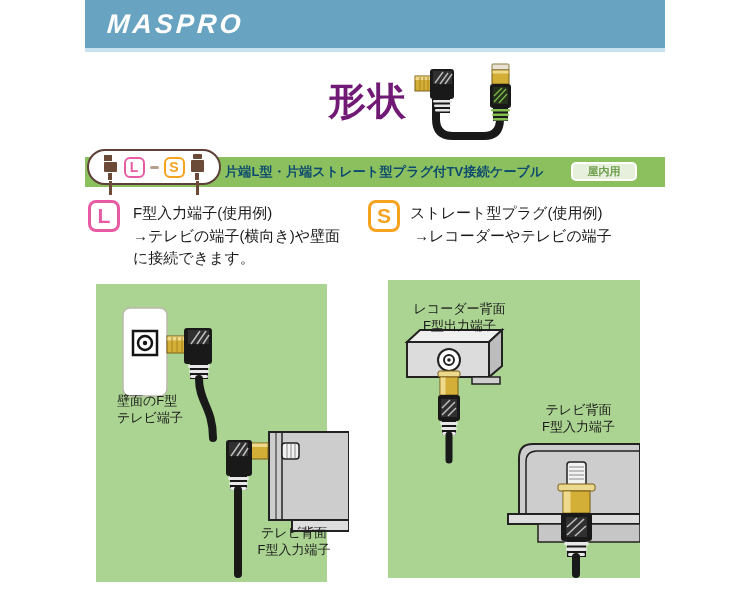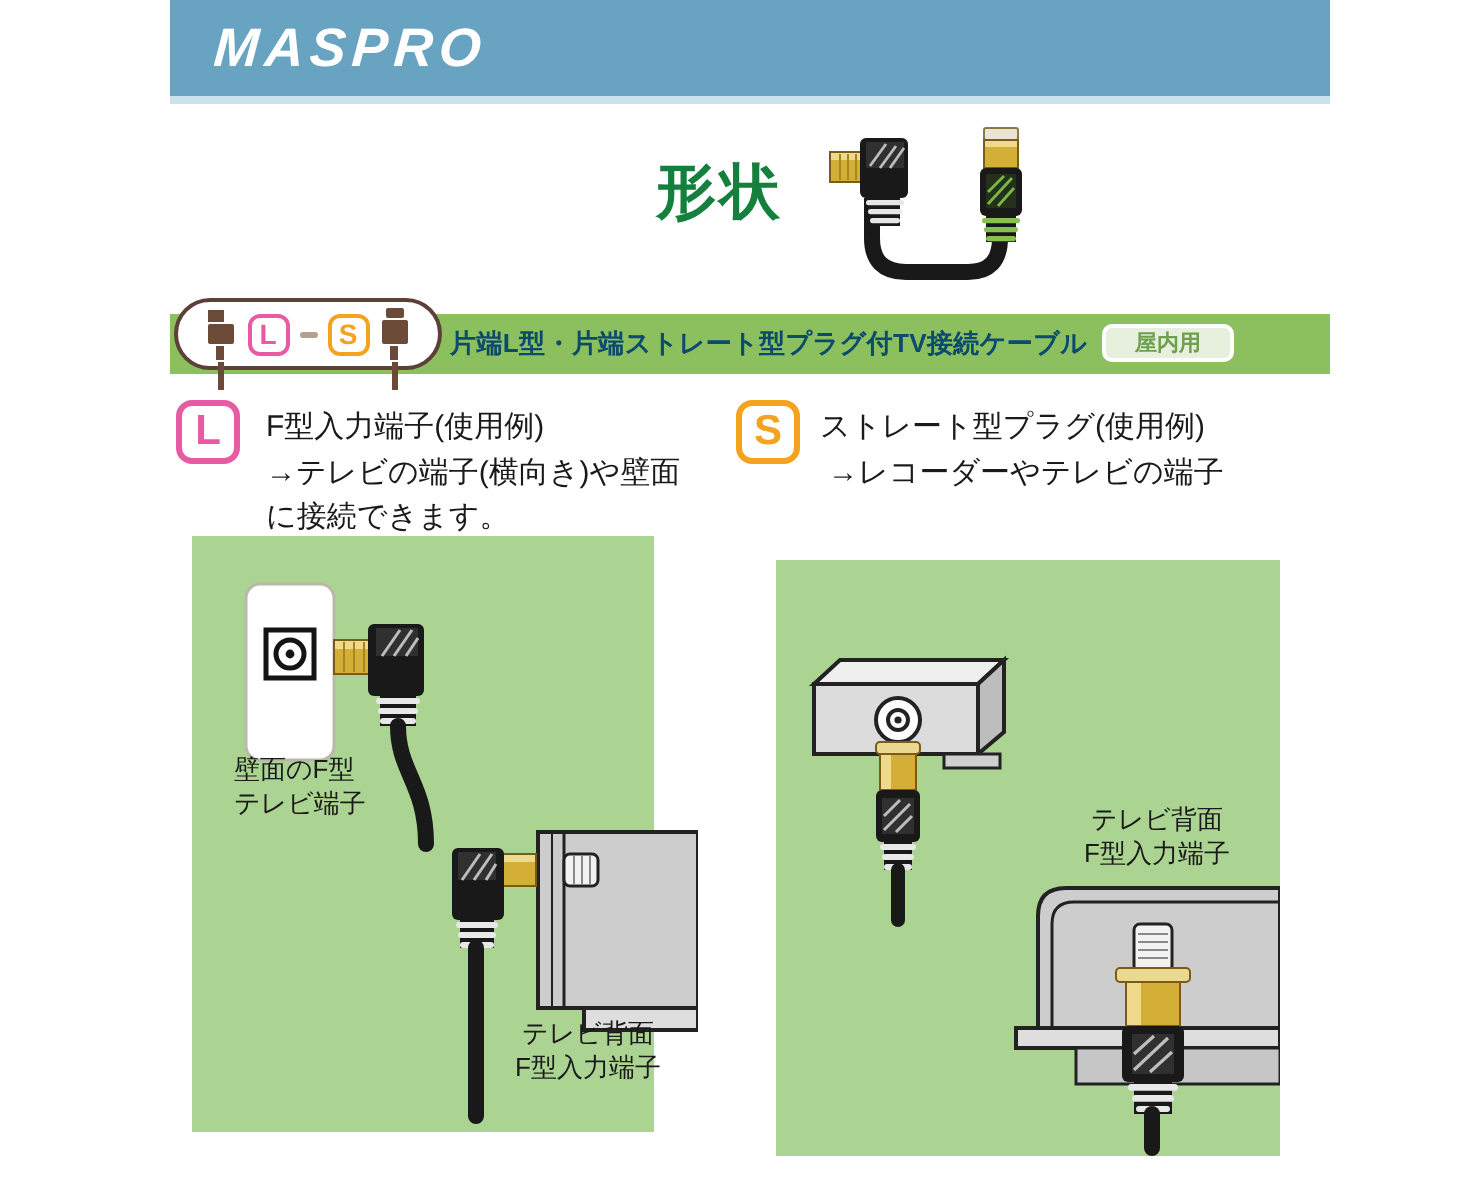--- a/index.html
+++ b/index.html
@@ -6,43 +6,43 @@
   body{font-family:"Liberation Sans","DejaVu Sans",sans-serif;}
   #page{position:relative;width:730px;height:600px;background:#ffffff;overflow:hidden;}
   .abs{position:absolute;}
 
   
   .banner{left:85px;top:0;width:580px;height:48px;background:#68a4c1;display:flex;align-items:center;}
   .logo{margin-left:22px;color:#ffffff;font-size:27px;font-weight:bold;letter-spacing:3px;font-style:italic;transform:skewX(-4deg);}
   .banner-underline{left:85px;top:48px;width:580px;height:4px;background:#c9e2ee;}
 
   
-  .shape-title{left:328px;top:76px;font-size:30px;font-weight:bold;color:#15803d;letter-spacing:2px;}
+  .shape-title{left:328px;top:76px;font-size:38px;font-weight:bold;color:#701a75;letter-spacing:2px;}
 
   
   .band{left:85px;top:157px;width:580px;height:30px;background:#8cc05f;}
   .band-title{position:absolute;left:140px;top:0;height:30px;line-height:30px;color:#0c4a6e;font-weight:bold;font-size:13px;letter-spacing:0.2px;white-space:nowrap;}
-  .indoor-badge{position:absolute;left:466px;top:5px;width:66px;height:19px;background:#e7efdd;border:2px solid #ffffff;border-radius:5px;color:#6fa04e;font-size:11px;font-weight:bold;display:flex;align-items:center;justify-content:center;box-sizing:border-box;}
+  .indoor-badge{position:absolute;left:486px;top:5px;width:66px;height:19px;background:#e7efdd;border:2px solid #ffffff;border-radius:5px;color:#6fa04e;font-size:11px;font-weight:bold;display:flex;align-items:center;justify-content:center;box-sizing:border-box;}
   .pill{position:absolute;left:2px;top:-8px;width:134px;height:36px;background:#ffffff;border:2px solid #5d4037;border-radius:18px;box-sizing:border-box;display:flex;align-items:center;justify-content:center;gap:5px;}
   .mini-box{width:21px;height:21px;border-radius:6px;background:#ffffff;font-size:14px;font-weight:bold;display:flex;align-items:center;justify-content:center;box-sizing:border-box;}
   .mini-l{border:2px solid #e75ba5;color:#e75ba5;}
   .mini-s{border:2px solid #f5a21f;color:#f5a21f;}
   .mini-dash{width:9px;height:3px;background:#b5a08c;border-radius:2px;}
   .pill-stub{position:absolute;bottom:-12px;width:3px;height:14px;background:#6b4a38;}
   .pill-stub.left{left:20px;} .pill-stub.right{right:20px;}
 
   
   .use-badge{width:32px;height:32px;border-radius:8px;background:#ffffff;font-size:21px;font-weight:bold;display:flex;align-items:center;justify-content:center;box-sizing:border-box;}
   .use-badge.l{left:88px;top:200px;border:3px solid #e75ba5;color:#e75ba5;}
   .use-badge.s{left:368px;top:200px;border:3px solid #f5a21f;color:#f5a21f;}
   .use-text{font-size:15px;color:#1a1a1a;white-space:nowrap;}
 
   
   .panel{background:#abd492;}
-  .panel.left{left:96px;top:268px;width:231px;height:298px;}
+  .panel.left{left:96px;top:284px;width:231px;height:298px;}
   .panel.right{left:388px;top:280px;width:252px;height:298px;}
   .panel-label{position:absolute;font-size:13px;color:#1a1a1a;line-height:17px;white-space:nowrap;}
   .center{text-align:center;}
 </style>
 </head>
 <body>
 
 <div id="page">
 
   <div class="abs banner">
@@ -202,20 +202,22 @@
       <rect x="173" y="233" width="31" height="28" rx="3" fill="#191919"></rect>
       <rect x="178" y="237" width="21" height="20" fill="#303030"></rect>
       <path d="M179,255 l17,-16 M179,247 l10,-9 M187,256 l11,-10" stroke="#bdbdbd" stroke-width="1.6"></path>
       <rect x="179" y="261" width="19" height="16" fill="#191919"></rect>
       <rect x="176" y="262" width="25" height="3.4" rx="1.7" fill="#e8e8e8"></rect>
       <rect x="178" y="267.5" width="21" height="3.4" rx="1.7" fill="#e8e8e8"></rect>
       <rect x="180" y="273" width="17" height="3" rx="1.5" fill="#e8e8e8"></rect>
       <path d="M188,277 L188,294" stroke="#191919" stroke-width="8" stroke-linecap="round"></path>
     </svg>
     <div class="panel-label center" style="left:14px;top:20px;width:115px;">
+      <div>レコーダー背面</div>
+      <div>F型出力端子</div>
     </div>
     <div class="panel-label center" style="left:143px;top:121px;width:95px;">
       <div>テレビ背面</div>
       <div>F型入力端子</div>
     </div>
   </div>
 
 </div>
 
 </body></html>

